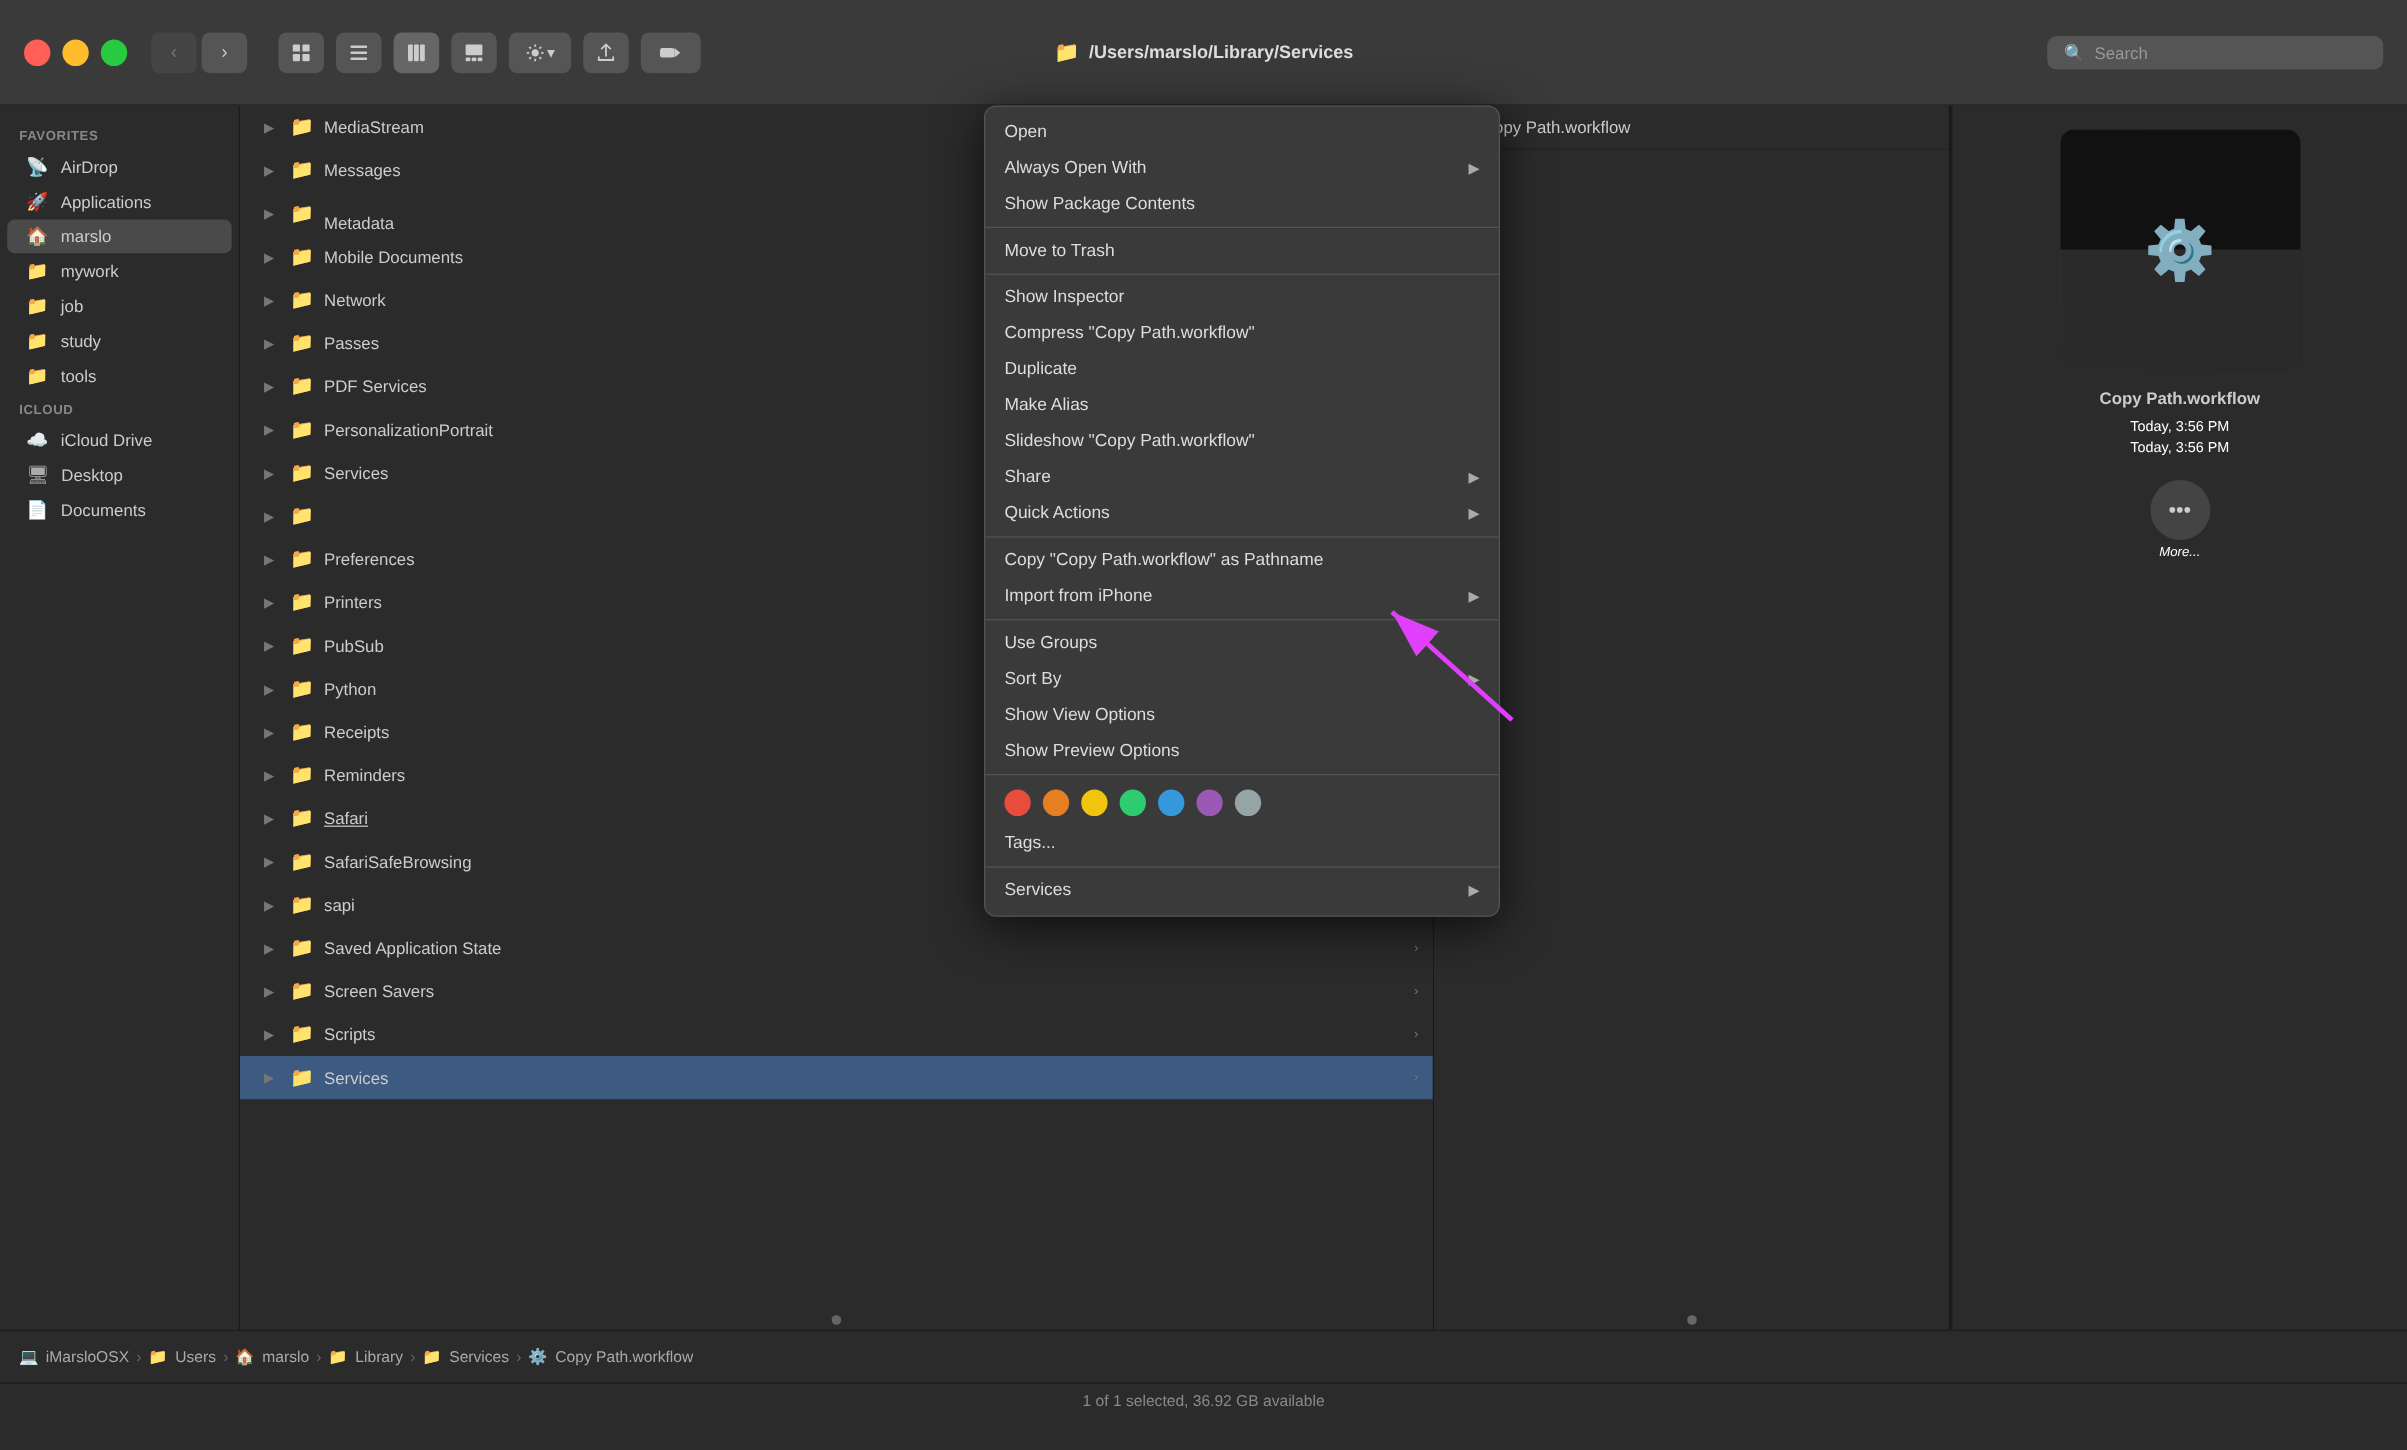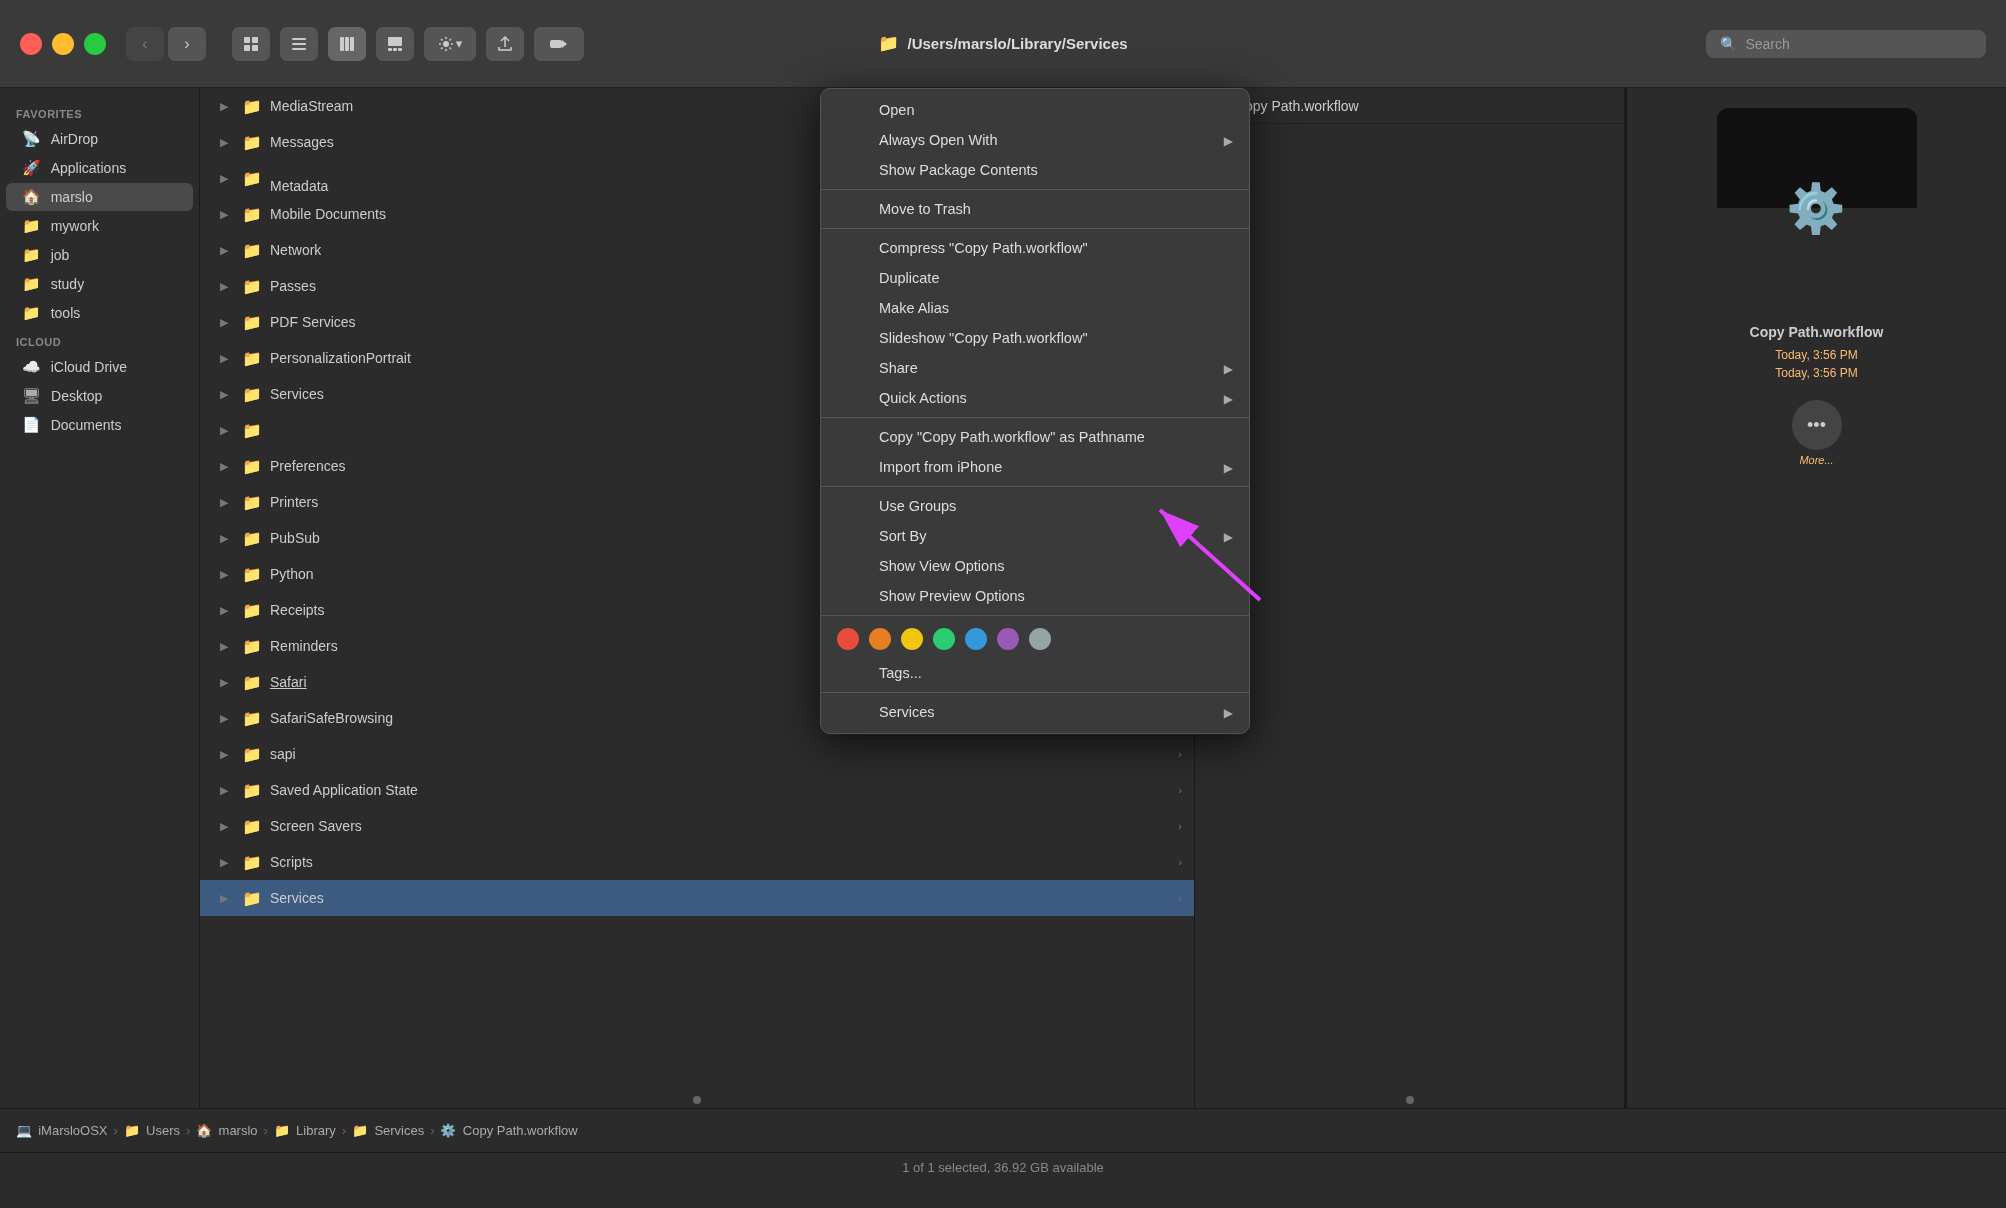--- a/index.html
+++ b/index.html
@@ -221,21 +221,21 @@
       background: #111;
     }
     .preview-name {
       color: #ccc;
       font-size: 14px;
       font-weight: 600;
       margin-bottom: 8px;
       text-align: center;
     }
     .preview-detail {
-      color: #fdba74;
+      color: #ffffff;
       font-size: 12px;
       margin-bottom: 4px;
       text-align: left;
     }
     .preview-more-btn {
       margin-top: 16px;
       width: 50px;
       height: 50px;
       border-radius: 50%;
       background: #444;
@@ -256,27 +256,26 @@
       width: 430px;
       background: #3a3a3a;
       border-radius: 10px;
       box-shadow: 0 8px 40px rgba(0,0,0,0.7);
       z-index: 1000;
       padding: 6px 0;
       border: 1px solid #555;
     }
     .cm-item {
       display: flex;
-      align-items: flex-end;
+      align-items: center;
       justify-content: space-between;
       padding: 7px 16px;
       color: #ddd;
       font-size: 14.5px;
       cursor: pointer;
-      margin-left: 42px;
     }
     .cm-item .cm-arrow { color: #aaa; font-size: 12px; }
     .cm-separator {
       height: 1px;
       background: #555;
       margin: 4px 0;
     }
     .cm-tags {
       display: flex;
       align-items: center;
@@ -670,20 +669,24 @@
       <span>Show Package Contents</span>
 
     </div>
     <div class="cm-separator"></div>
     <div class="cm-item">
       <span>Move to Trash</span>
 
     </div>
     <div class="cm-separator"></div>
     <div class="cm-item">
+      <span>Show Inspector</span>
+
+    </div>
+    <div class="cm-item">
       <span>Compress "Copy Path.workflow"</span>
 
     </div>
     <div class="cm-item">
       <span>Duplicate</span>
 
     </div>
     <div class="cm-item">
       <span>Make Alias</span>
 

